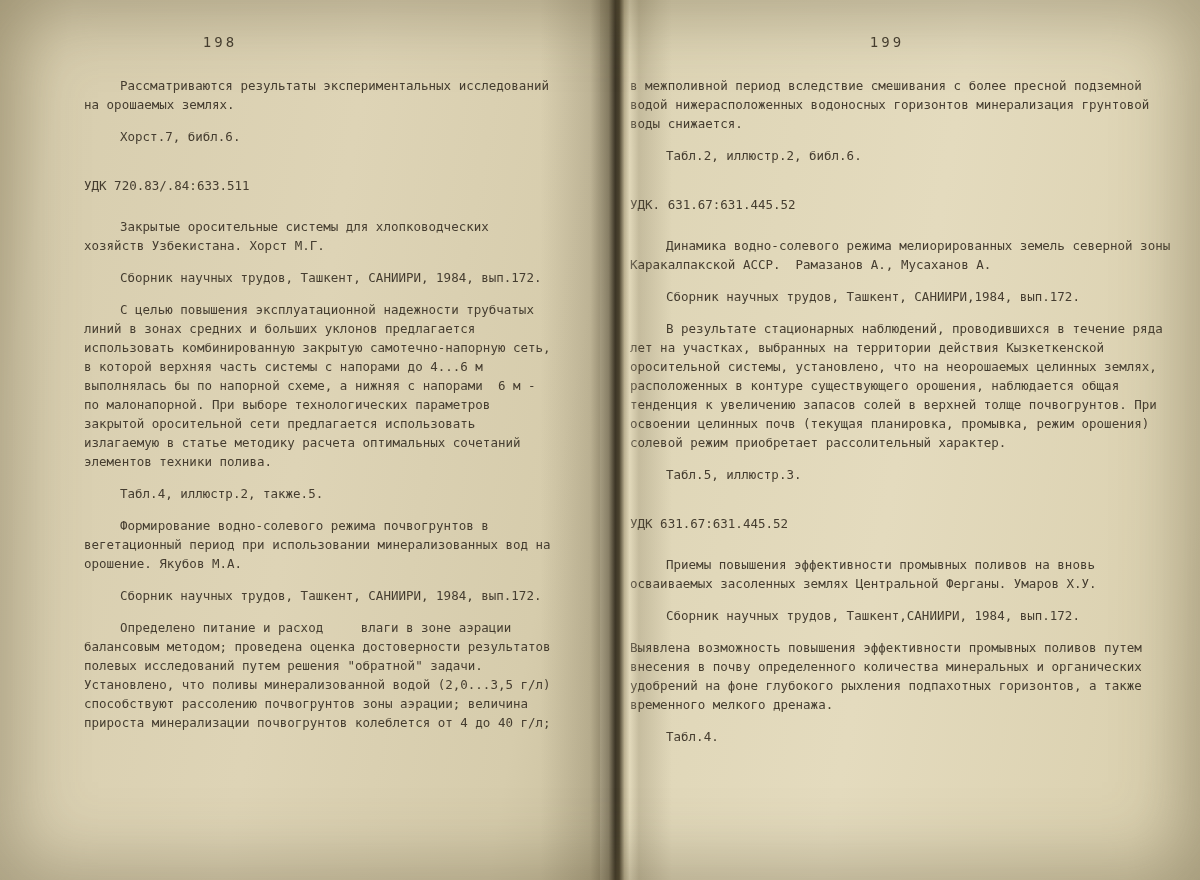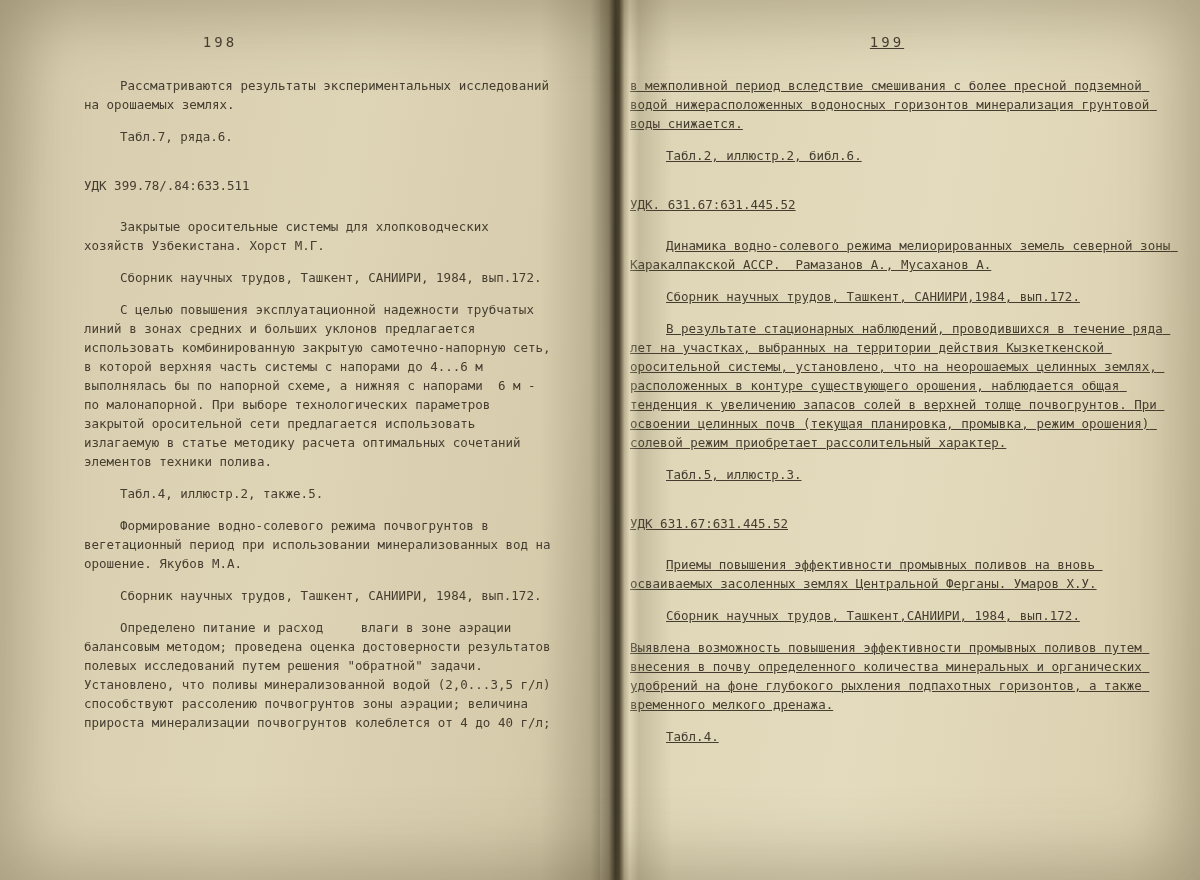--- a/index.html
+++ b/index.html
@@ -23,21 +23,20 @@
   }
   .page.left {
     width: 600px;
     padding: 34px 44px 20px 84px;
     background: linear-gradient(100deg, #cbc09f 0%, #d8ceaf 10%, #ded4b6 50%, #d6ccac 85%, #c9bf9e 100%);
   }
   .page.right {
     width: 600px;
     padding: 34px 28px 20px 30px;
     background: linear-gradient(100deg, #cfc5a4 0%, #ded5b6 8%, #e4dbbe 50%, #dbd1b0 90%, #d2c8a7 100%);
-    text-decoration: underline;
   }
   .spine {
     position: absolute;
     left: 540px;
     top: 0;
     width: 132px;
     height: 100%;
     pointer-events: none;
     background: linear-gradient(to right,
       rgba(74,64,42,0) 0%,
@@ -75,22 +74,22 @@
   p.udc { margin: 30px 0 22px 0; }
 </style>
 </head>
 <body>
 
 <div class="spread">
 
   <div class="page left">
     <div class="pnum">198</div>
     <p class="ind">Рассматриваются результаты экспериментальных исследований на орошаемых землях.</p>
-    <p class="ind">Табл.7, ряда.6.</p>
-    <p class="udc">УДК 399.78/.84:633.511</p>
+    <p class="ind">Хорст.7, библ.6.</p>
+    <p class="udc">УДК 720.83/.84:633.511</p>
     <p class="ind">Закрытые оросительные системы для хлопководческих хозяйств Узбекистана. Хорст М.Г.</p>
     <p class="ind">Сборник научных трудов, Ташкент, САНИИРИ, 1984, вып.172.</p>
     <p class="ind">С целью повышения эксплуатационной надежности трубчатых линий в зонах средних и больших уклонов предлагается использовать комбинированную закрытую самотечно-напорную сеть, в которой верхняя часть системы с напорами до 4...6 м выполнялась бы по напорной схеме, а нижняя с напорами  6 м - по малонапорной. При выборе технологических параметров закрытой оросительной сети предлагается использовать излагаемую в статье методику расчета оптимальных сочетаний элементов техники полива.</p>
     <p class="ind">Табл.4, иллюстр.2, также.5.</p>
     <p class="ind">Формирование водно-солевого режима почвогрунтов в вегетационный период при использовании минерализованных вод на орошение. Якубов М.А.</p>
     <p class="ind">Сборник научных трудов, Ташкент, САНИИРИ, 1984, вып.172.</p>
     <p class="ind">Определено питание и расход     влаги в зоне аэрации балансовым методом; проведена оценка достоверности результатов полевых исследований путем решения "обратной" задачи. Установлено, что поливы минерализованной водой (2,0...3,5 г/л) способствуют рассолению почвогрунтов зоны аэрации; величина прироста минерализации почвогрунтов колеблется от 4 до 40 г/л;</p>
   </div>
 
   <div class="page right">

